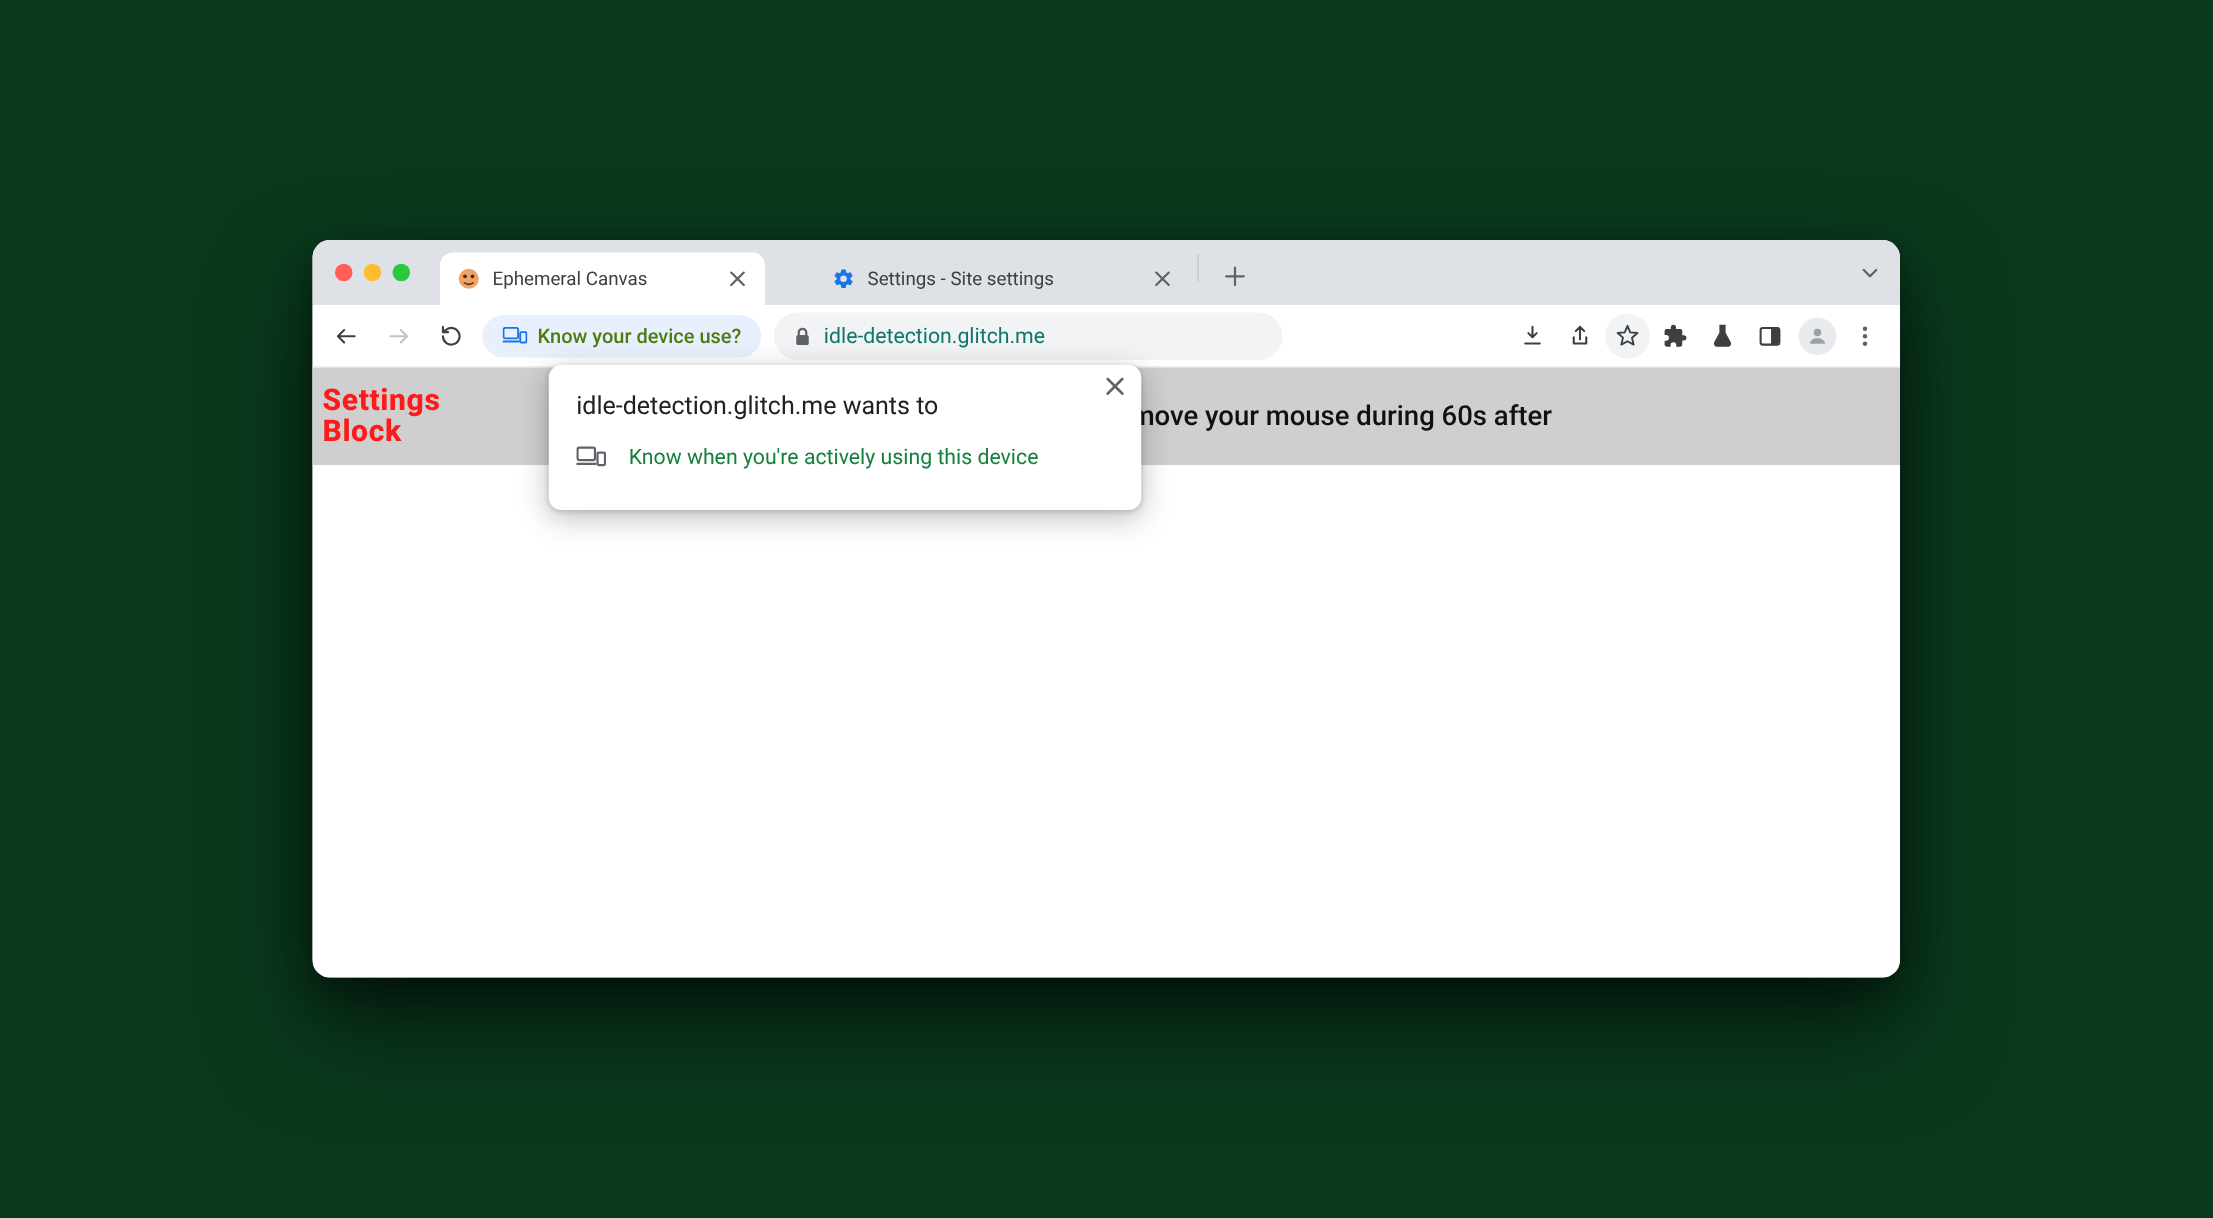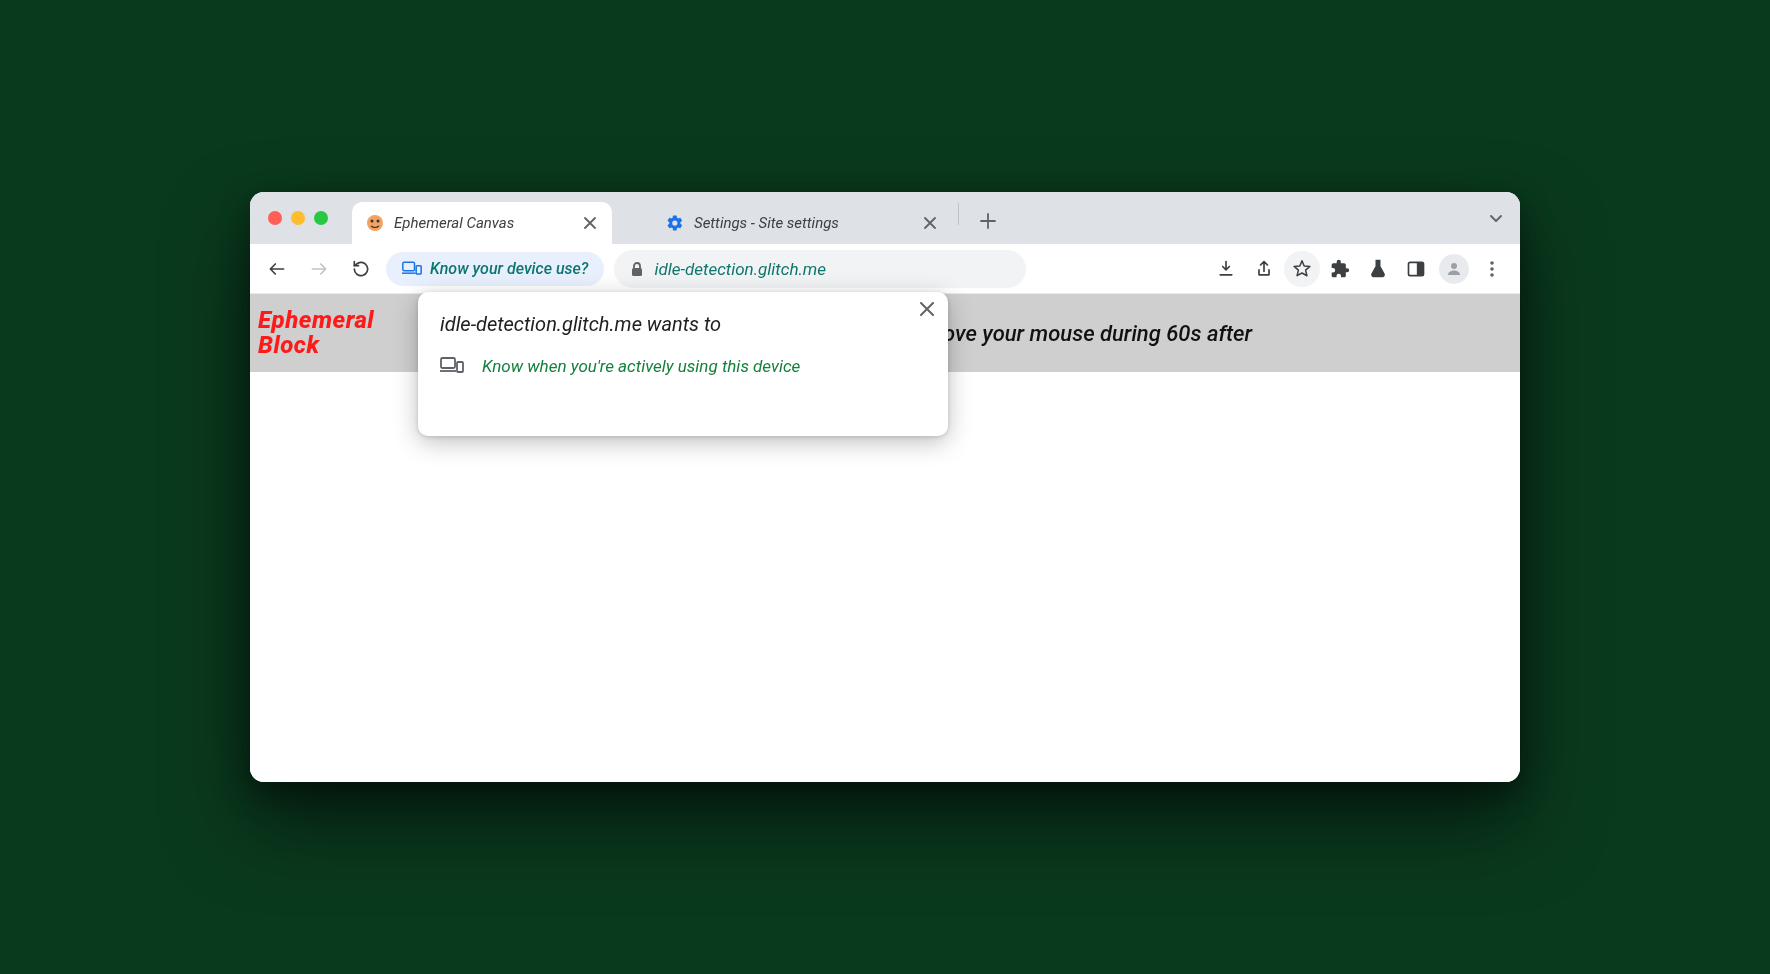--- a/index.html
+++ b/index.html
@@ -1,18 +1,18 @@
 <!DOCTYPE html>
 <html><head>
 <meta charset="utf-8">
 <style>
   * { box-sizing: border-box; margin: 0; padding: 0; }
   html, body { width: 1770px; height: 974px; font-family: -apple-system, BlinkMacSystemFont, "Segoe UI", Roboto, sans-serif; background: #0a3a1e; }
   
-  .stage { width: 1770px; height: 974px; display: flex; align-items: center; justify-content: center; font-style: italic; }
+  .stage { width: 1770px; height: 974px; display: flex; align-items: center; justify-content: center; }
   
   .window {
     width: 1270px; height: 590px; background: #fff; border-radius: 14px;
     box-shadow: 0 40px 80px rgba(0,0,0,0.55), 0 10px 30px rgba(0,0,0,0.4);
     overflow: hidden; position: relative;
   }
   
   
   .tabstrip {
     height: 52px; background: #dee1e6; display: flex; align-items: flex-end;
@@ -46,21 +46,21 @@
     display: flex; align-items: center; padding: 0 10px; gap: 8px;
   }
   .tbtn { width: 34px; height: 34px; display:flex; align-items:center; justify-content:center; color:#5f6368; border-radius: 50%; }
   .tbtn.disabled { color: #bfc4cc; }
   
   .omnibox {
     flex: 0 0 auto; width: 640px; height: 38px;
     display: flex; align-items: center; gap: 10px; position: relative;
   }
   .perm-chip {
-    height: 34px; background: #e8f0fe; color: #0f766e; border-radius: 18px;
+    height: 34px; background: #e8f0fe; color: #4d7c0f; border-radius: 18px;
     display: flex; align-items: center; gap: 8px; padding: 0 16px; font-size: 16px; font-weight: 500;
   }
   .urlbox {
     flex:1; height: 38px; background: #f1f3f4; border-radius: 20px;
     display:flex; align-items:center; gap:10px; padding: 0 16px; color:#0f766e; font-size: 17px;
   }
   .lock { color:#5f6368; }
   
   .right-icons { display:flex; align-items:center; gap: 2px; margin-left: auto; }
   .ricon { width: 36px; height: 36px; display:flex; align-items:center; justify-content:center; color:#5f6368; border-radius:50%; }
@@ -73,23 +73,23 @@
     font-size: 22px; color:#111;
   }
   .banner .logo {
     color:#ff1a1a; font-weight: 800; font-size: 24px; line-height: 1.05;
     margin-right: 30px; letter-spacing: 0.5px;
   }
   .banner .msg { flex:1; font-size: 22px; font-weight: 500; }
   
   
   .perm-pop {
-    position:absolute; top: 100px; left: 168px; width: 530px;
+    position:absolute; top: 100px; left: 189px; width: 474px;
     background:#fff; border-radius: 10px; box-shadow: 0 6px 24px rgba(0,0,0,0.25), 0 1px 4px rgba(0,0,0,0.15);
-    padding: 20px 22px 34px 22px;
+    padding: 20px 22px 6px 22px;
   }
   .perm-pop .pp-close { position:absolute; top:10px; right:14px; color:#5f6368; font-size:20px; cursor:pointer; }
   .pp-title { font-size: 20px; color:#202124; margin-bottom: 20px; }
   .pp-row { display:flex; align-items:center; gap: 18px; font-size: 17px; color:#15803d; margin-bottom: 26px; }
   .pp-actions { display:flex; justify-content:flex-end; gap: 14px; }
   .pp-btn {
     height: 40px; padding: 0 22px; border-radius: 6px; font-size: 17px; font-weight:500;
     display:flex; align-items:center; cursor:pointer; border:1px solid #dadce0; background:#fff; color:#1a73e8;
   }
   .pp-btn.primary { background:#e8f0fe; border-color:#d2e3fc; }
@@ -243,21 +243,21 @@
               <circle cx="9" cy="9" r="1.8" fill="#5f6368"></circle>
               <circle cx="9" cy="15" r="1.8" fill="#5f6368"></circle>
             </svg>
         </div>
       </div>
     </div>
 
     <div class="content">
       <div class="banner">
         <div class="logo">
-          <div>Ephemeral</div>
+          <div>Settings</div>
           <div>Block</div>
         </div>
         <div class="msg" style="padding-left:460px;">(Don't move your mouse during 60s after</div>
       </div>
     </div>
 
     <div class="perm-pop">
       <div class="pp-close">
         <svg width="14" height="14" viewBox="0 0 14 14">
             <path d="M1 1l12 12M13 1L1 13" stroke="#5f6368" stroke-width="2" stroke-linecap="round"></path>

